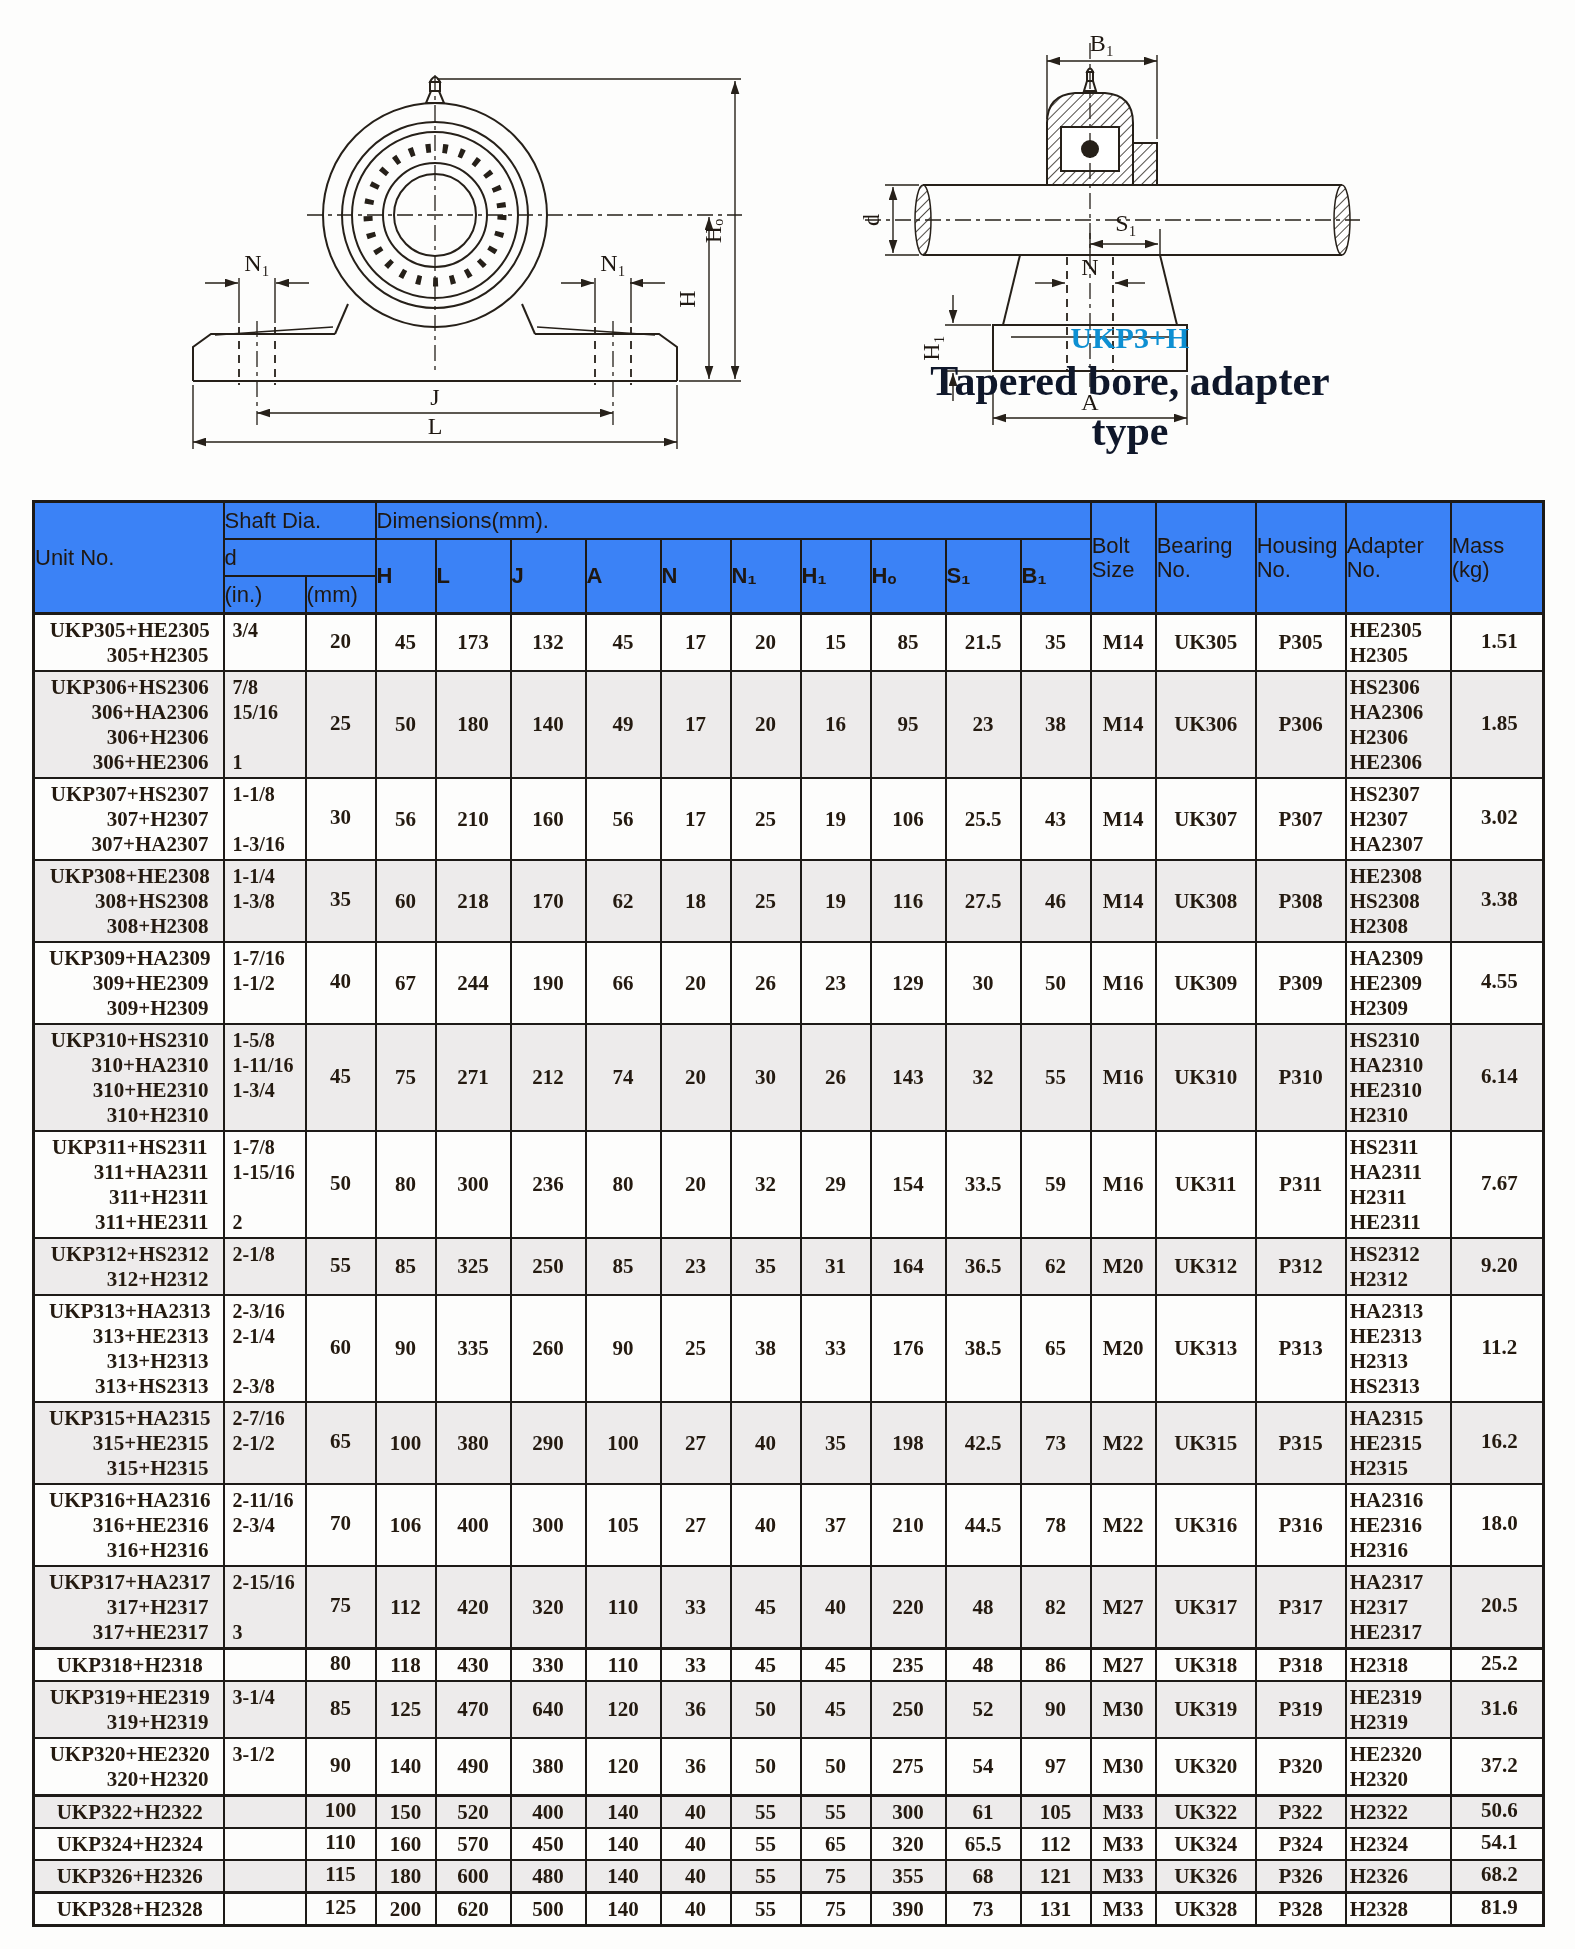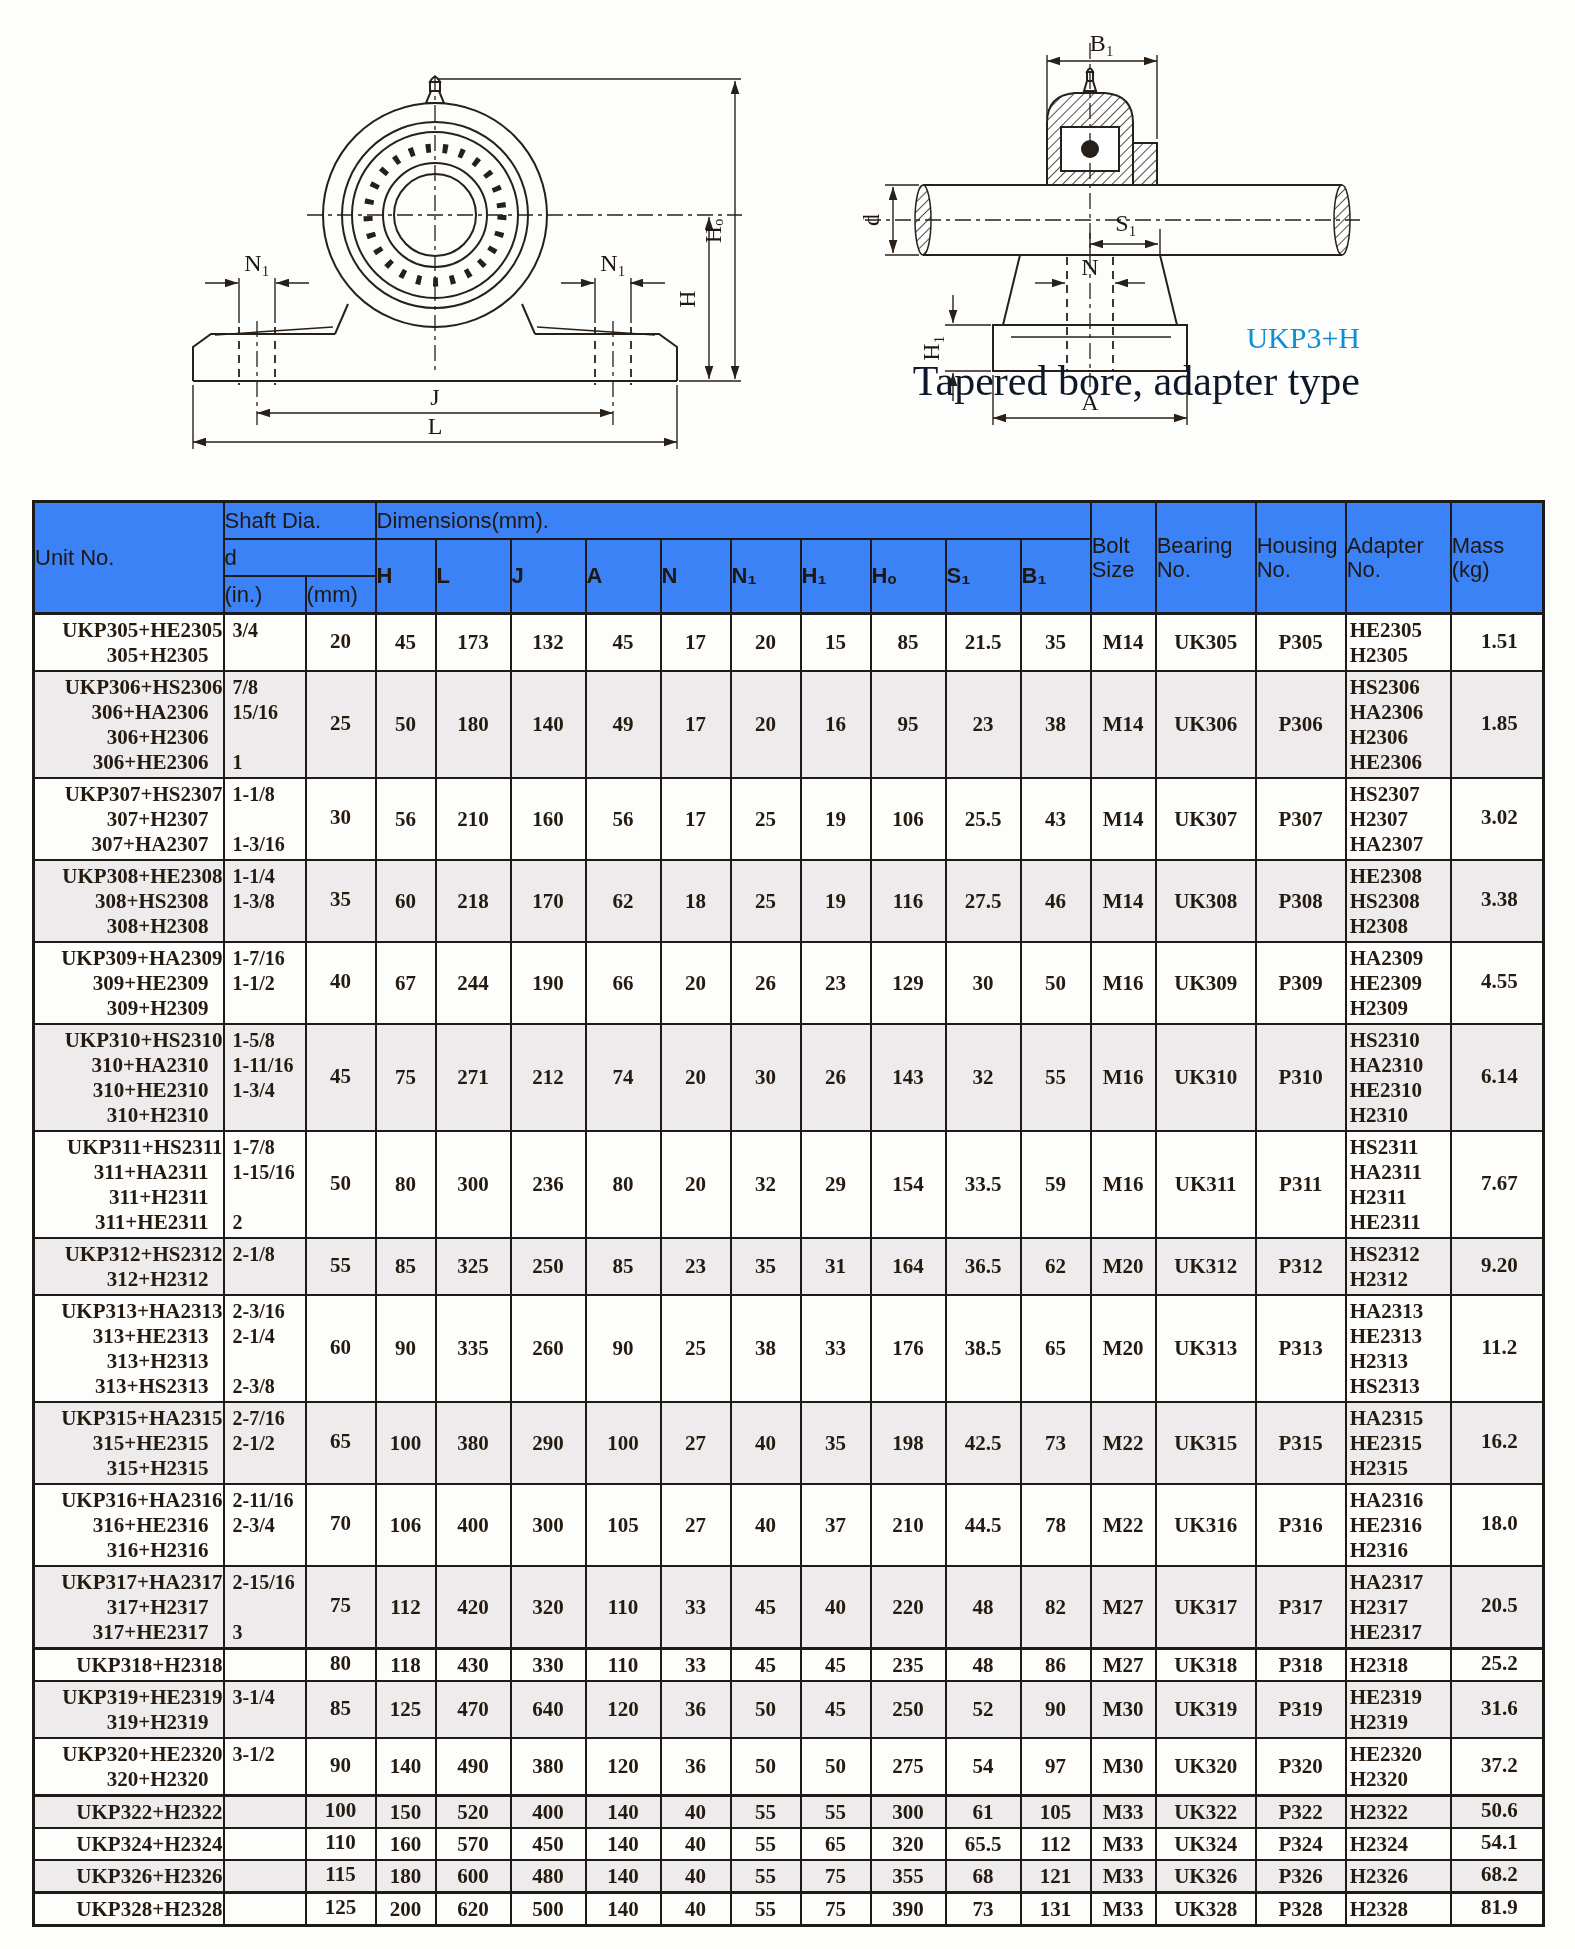--- a/index.html
+++ b/index.html
@@ -3,35 +3,35 @@
 <meta charset="utf-8">
 <style>
   html,body{margin:0;padding:0}
   body{width:1575px;height:1949px;background:#fdfdfc;font-family:"Liberation Sans","DejaVu Sans",sans-serif;color:#1f1812}
   .page{position:relative;width:1575px;height:1949px;overflow:hidden}
   .drawings{position:relative;width:1575px;height:500px}
   .svg-front{position:absolute;left:135px;top:35px}
   .svg-side{position:absolute;left:845px;top:25px}
   svg{overflow:visible}
   svg text{font-family:"Liberation Serif","DejaVu Serif",serif;font-size:24px;fill:#1f1812}
-  .title-block{position:absolute;left:900px;top:320px;width:460px;text-align:right;
-               font-family:"Liberation Serif","DejaVu Serif",serif;font-weight:normal;line-height:1.2}
+  .title-block{position:absolute;left:900px;top:320px;width:460px;text-align:center;
+               font-family:"Liberation Serif","DejaVu Serif",serif;font-weight:bold;line-height:1.2}
   .title-model{font-size:30px;color:#0d8fd2}
   .title-sub{font-size:42px;color:#0f172a}
   .cat-table{border-collapse:collapse;table-layout:fixed;width:1512px;margin-left:32px;border:3px solid #1d1a17}
   .cat-table th,.cat-table td{border:2px solid #1d1a17;padding:0;overflow:hidden}
   .cat-table thead th{background:#3b82f6;font-weight:normal;font-size:22px;height:35px;text-align:left;vertical-align:middle;line-height:1.05}
   .cat-table thead th.dimh{font-weight:bold}
   .cat-table tbody tr:first-child td{border-top-width:3px}
   .cat-table tbody td{font-family:"Liberation Serif","DejaVu Serif",serif;font-weight:bold;font-size:21px;text-align:center;vertical-align:middle;color:#241a10}
   tr.shade td{background:#edebeb}
   tr.tsep td{border-top-width:3px}
   td.unit{font-family:"Liberation Sans","DejaVu Sans",sans-serif;font-size:20px;vertical-align:top;padding:3px 0 2px 0}
   td.unit .ln{height:25px;line-height:25px;text-align:right;padding-right:14px;white-space:nowrap}
-  td.unit .ln.first{text-align:right;padding-left:2px;padding-right:0}
+  td.unit .ln.first{text-align:center;padding-left:2px;padding-right:0}
   td.incol{vertical-align:top;padding:3px 0 2px 0}
   td.incol .ln{height:25px;line-height:25px;text-align:left;padding-left:8px;white-space:nowrap;font-size:20px}
   td.mmcol{vertical-align:bottom}
   td.mmcol div{height:25px;line-height:25px;margin-bottom:3px}
   td.adp{vertical-align:top;padding:3px 0 2px 0;font-size:20px}
   td.adp .ln{height:25px;line-height:25px;text-align:left;padding-left:3px;white-space:nowrap}
   td.mass{vertical-align:bottom;font-weight:normal}
   td.mass div{height:25px;line-height:25px;text-align:center;padding-left:5px;margin-bottom:3px}
 </style>
 </head>

